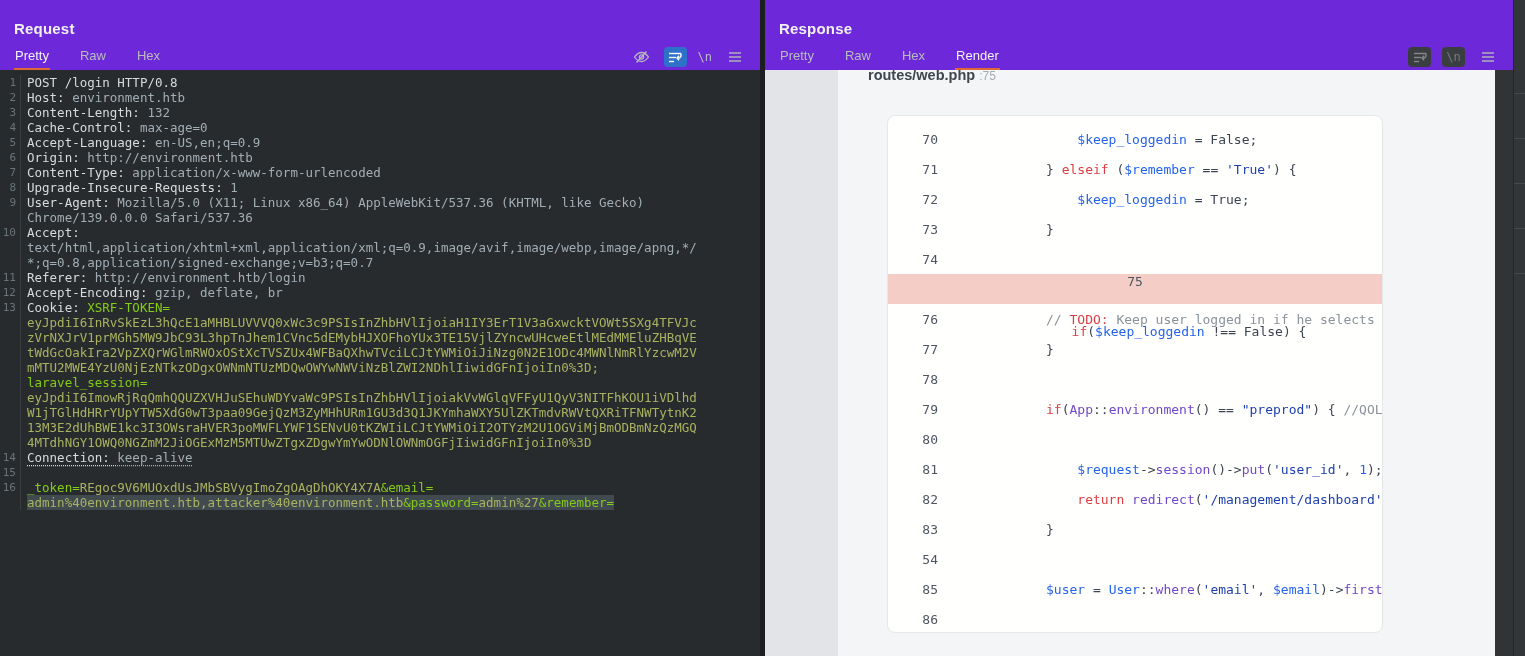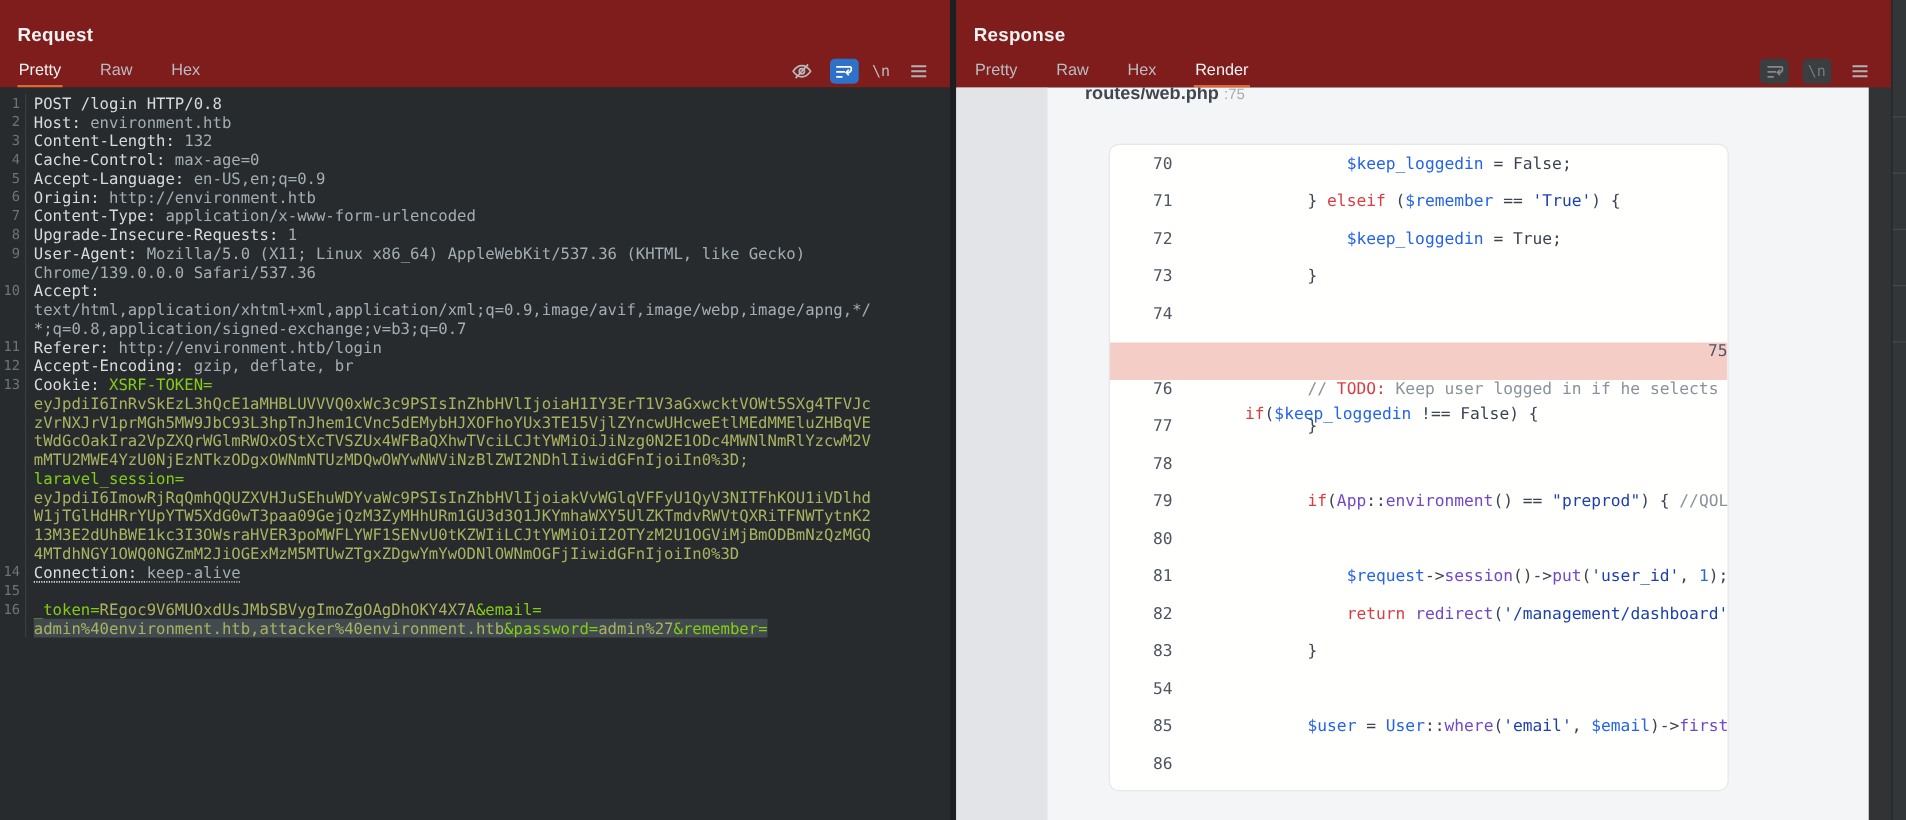--- a/index.html
+++ b/index.html
@@ -8,21 +8,21 @@
 
   
   .panel { position:absolute; top:0; height:656px; }
   .request-panel { left:0; width:760px; background:#282b2d; }
   .panel-divider { position:absolute; left:760px; top:0; width:5px; height:656px; background:#1c1e1f; }
   .response-panel { left:765px; width:748px; background:#313335; }
   .inspector-strip { position:absolute; left:1513px; top:0; width:12px; height:656px; background:#333639; border-left:1px solid #232527; }
   .inspector-strip .insp-div { position:absolute; left:0; right:0; height:1px; background:#45484b; }
 
   
-  .panel-header { position:relative; height:70px; background:#7f1d1d; }
+  .panel-header { position:relative; height:70px; background:#6d28d9; }
   .panel-title { position:absolute; left:14px; top:20px; font-size:15px; font-weight:bold; color:#f1f2f2; letter-spacing:.2px; }
   .tabbar { position:absolute; left:0; right:0; top:44px; height:26px; display:flex; align-items:center; padding:0 14px; }
   .tab { font-size:13px; color:#b9bdc0; margin-right:29px; padding:4px 1px 5px; border-bottom:2px solid transparent; cursor:default; }
   .tab.active { color:#f2f3f3; border-bottom-color:#dd6835; }
   .tabicons { margin-left:auto; display:flex; align-items:center; gap:11px; }
   .iconbtn { display:flex; align-items:center; justify-content:center; width:23px; height:20px; border-radius:4px; }
   .iconbtn.blue { background:#2d72c8; }
   .iconbtn.dim  { background:#3b3e40; }
   .nl-label { font-family:"DejaVu Sans Mono",monospace; font-size:12px; color:#b9bdbf; }
   .nl-label.dim { color:#77797c; }
@@ -49,21 +49,21 @@
   .rq-und   { text-decoration:underline dotted; text-underline-offset:3px; }
   .row-selected .txt { background:#414a4e; }
 
   
   .render-area { position:absolute; top:70px; left:0; width:730px; bottom:0; background:#f4f5f6; overflow:hidden; }
   .left-strip { position:absolute; left:0; top:0; width:73px; height:100%; background:#e2e4e8; }
   .file-head { position:absolute; left:103px; top:-3px; font-size:14.5px; font-weight:bold; color:#40464e; }
   .file-line { font-size:12px; font-weight:normal; color:#a5acb4; }
   .code-box { position:absolute; left:122px; top:45px; width:496px; height:518px; background:#fffffe;
               border:1px solid #e5e7e9; border-radius:8px; overflow:hidden; padding-top:8px; }
-  .code-row { display:flex; height:30px; white-space:pre;
+  .code-row { display:flex; align-items:center; height:30px; white-space:pre;
               font-family:"DejaVu Sans Mono",monospace; font-size:13px; }
   .code-row .lnum { flex:0 0 50px; text-align:right; color:#4e5560; }
   .code-row .ctext { margin-left:108px; }
   .code-row.hl { background:#f5cdc7;flex-direction:column; }
   .cd-d { color:#3d4451; } .cd-var { color:#2563eb; } .cd-kw { color:#dc3d43; }
   .cd-fn { color:#7048c9; } .cd-str { color:#1e40af; } .cd-num { color:#2563eb; }
   .cd-cm { color:#8b929b; } .cd-todo { color:#dc3d43; }
 
   svg { display:block; }
 </style>

